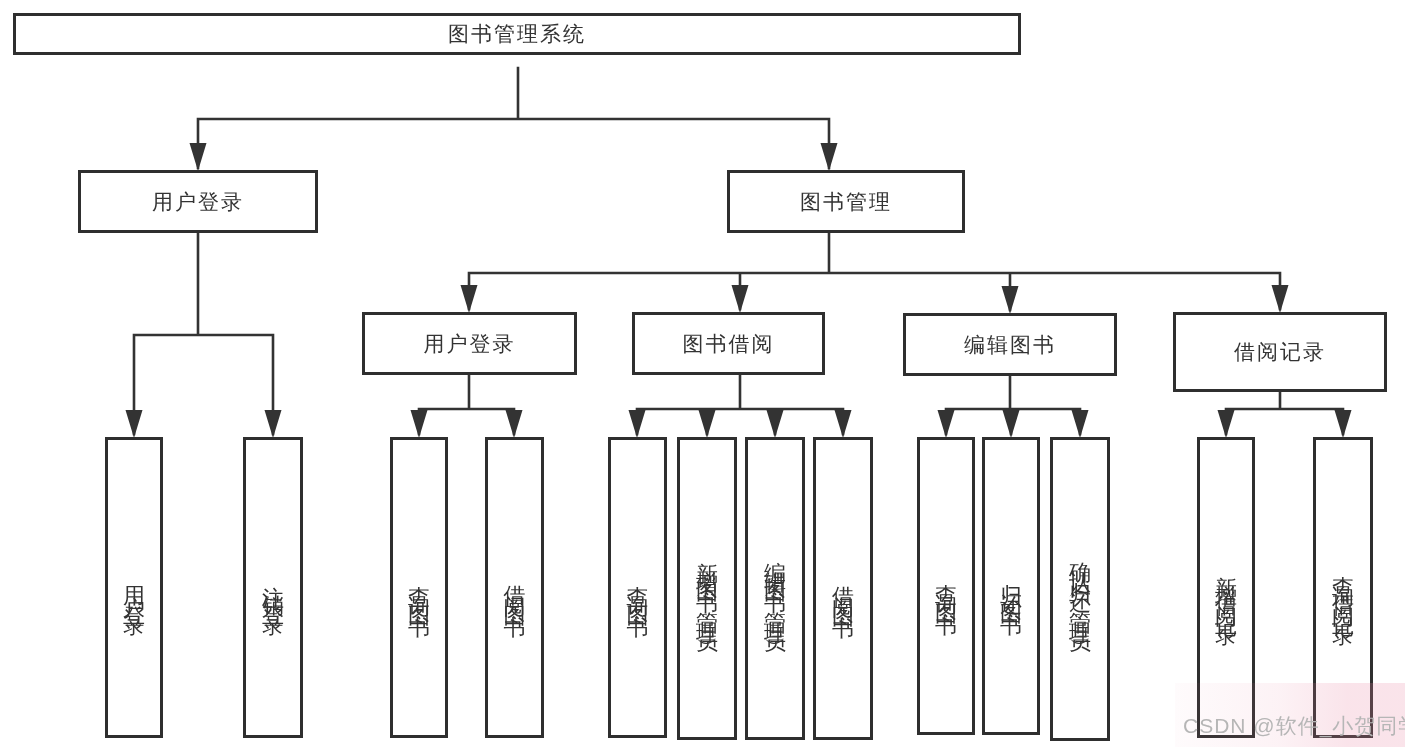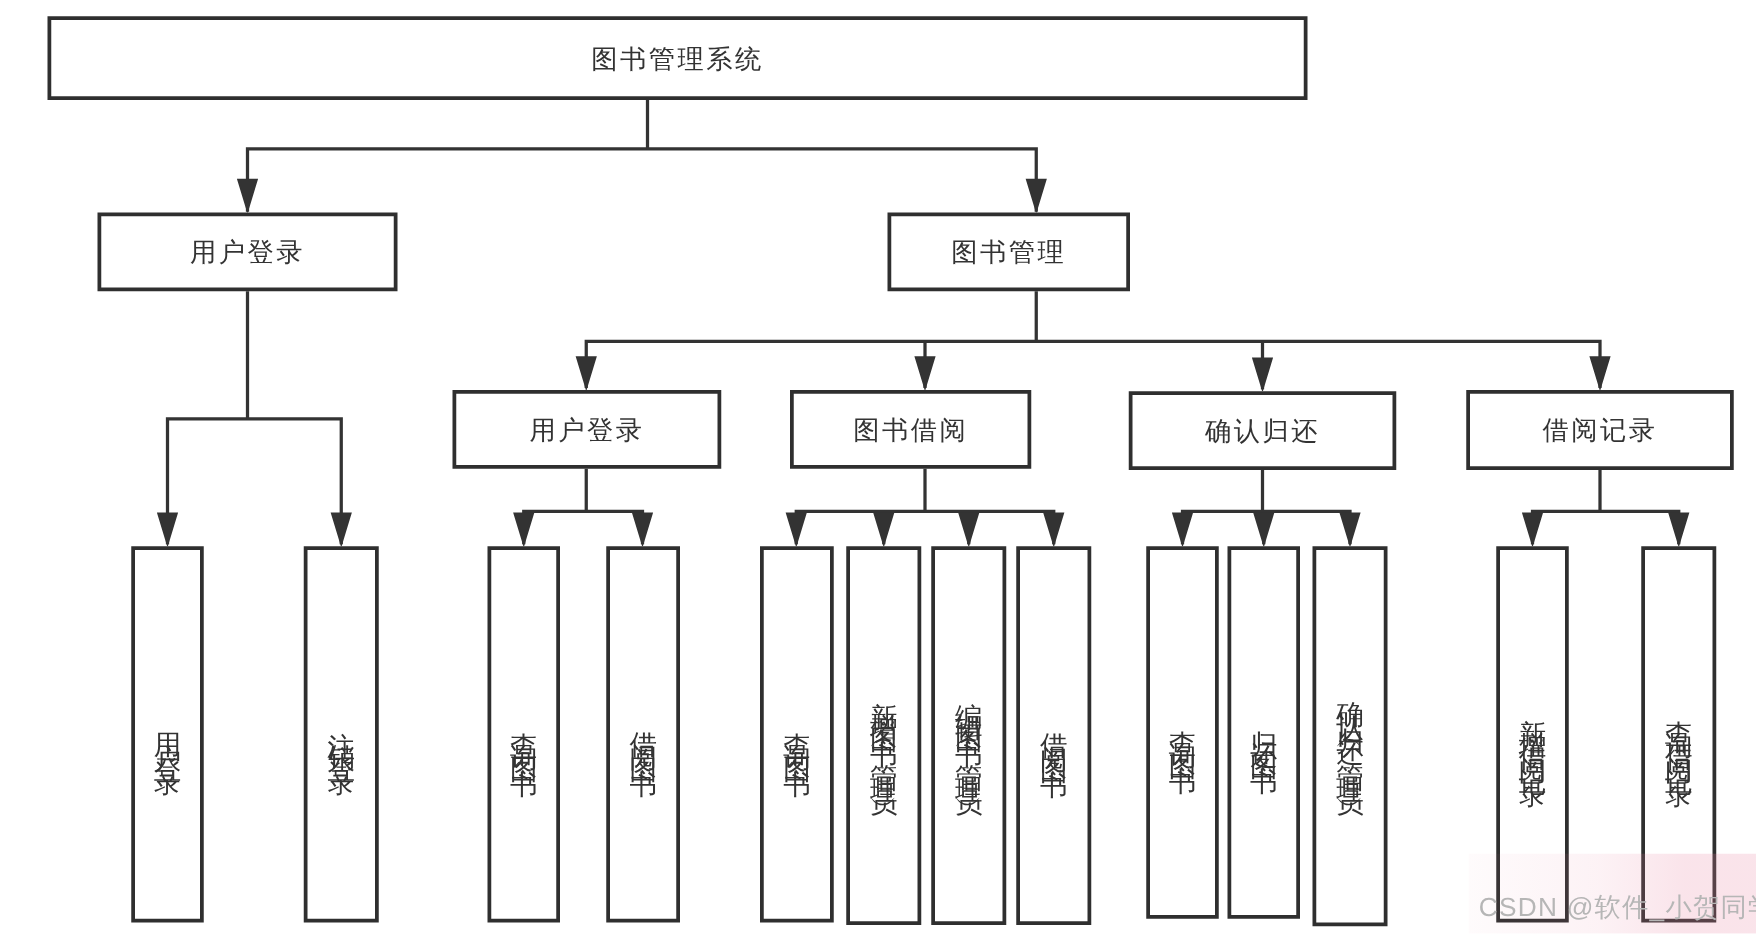--- a/index.html
+++ b/index.html
@@ -79,32 +79,32 @@
              M698.5 410 L715.5 410 L707 438 Z
              M766.5 410 L783.5 410 L775 438 Z
              M834.5 410 L851.5 410 L843 438 Z
              M937.5 410 L954.5 410 L946 438 Z
              M1002.5 410 L1019.5 410 L1011 438 Z
              M1071.5 410 L1088.5 410 L1080 438 Z
              M1217.5 410 L1234.5 410 L1226 438 Z
              M1334.5 410 L1351.5 410 L1343 438 Z"></path>
   </svg>
 
-  <div class="node h" style="left:13px; top:13px; width:1008px; height:67px;margin-left:25px;">图书管理系统</div>
+  <div class="node h" style="left:13px; top:13px; width:1008px; height:42px;">图书管理系统</div>
 
   <div class="node h" style="left:78px; top:170px; width:240px; height:63px;">用户登录</div>
-  <div class="node h" style="left:710px; top:170px; width:194px; height:63px;">图书管理</div>
+  <div class="node h" style="left:727px; top:170px; width:238px; height:63px;">图书管理</div>
 
   <div class="node v" style="left:105px; top:437px; width:58px; height:301px;">用户登录</div>
   <div class="node v" style="left:243px; top:437px; width:60px; height:301px;">注销登录</div>
 
   <div class="node h" style="left:362px; top:312px; width:215px; height:63px;">用户登录</div>
   <div class="node h" style="left:632px; top:312px; width:193px; height:63px;">图书借阅</div>
-  <div class="node h" style="left:903px; top:313px; width:214px; height:63px;">确认归还</div>
-  <div class="node h" style="left:1173px; top:312px; width:214px; height:64px;">借阅记录</div>
+  <div class="node h" style="left:903px; top:313px; width:214px; height:63px;">编辑图书</div>
+  <div class="node h" style="left:1173px; top:312px; width:214px; height:80px;">借阅记录</div>
 
   <div class="node v" style="left:390px; top:437px; width:58px; height:301px;">查询图书</div>
   <div class="node v" style="left:485px; top:437px; width:59px; height:301px;">借阅图书</div>
 
   <div class="node v" style="left:608px; top:437px; width:59px; height:301px;">查询图书</div>
   <div class="node v" style="left:677px; top:437px; width:60px; height:303px;">新增图书（管理员）</div>
   <div class="node v" style="left:745px; top:437px; width:60px; height:303px;">编辑图书（管理员）</div>
   <div class="node v" style="left:813px; top:437px; width:60px; height:303px;">借阅图书</div>
 
   <div class="node v" style="left:917px; top:437px; width:58px; height:298px;">查询图书</div>

